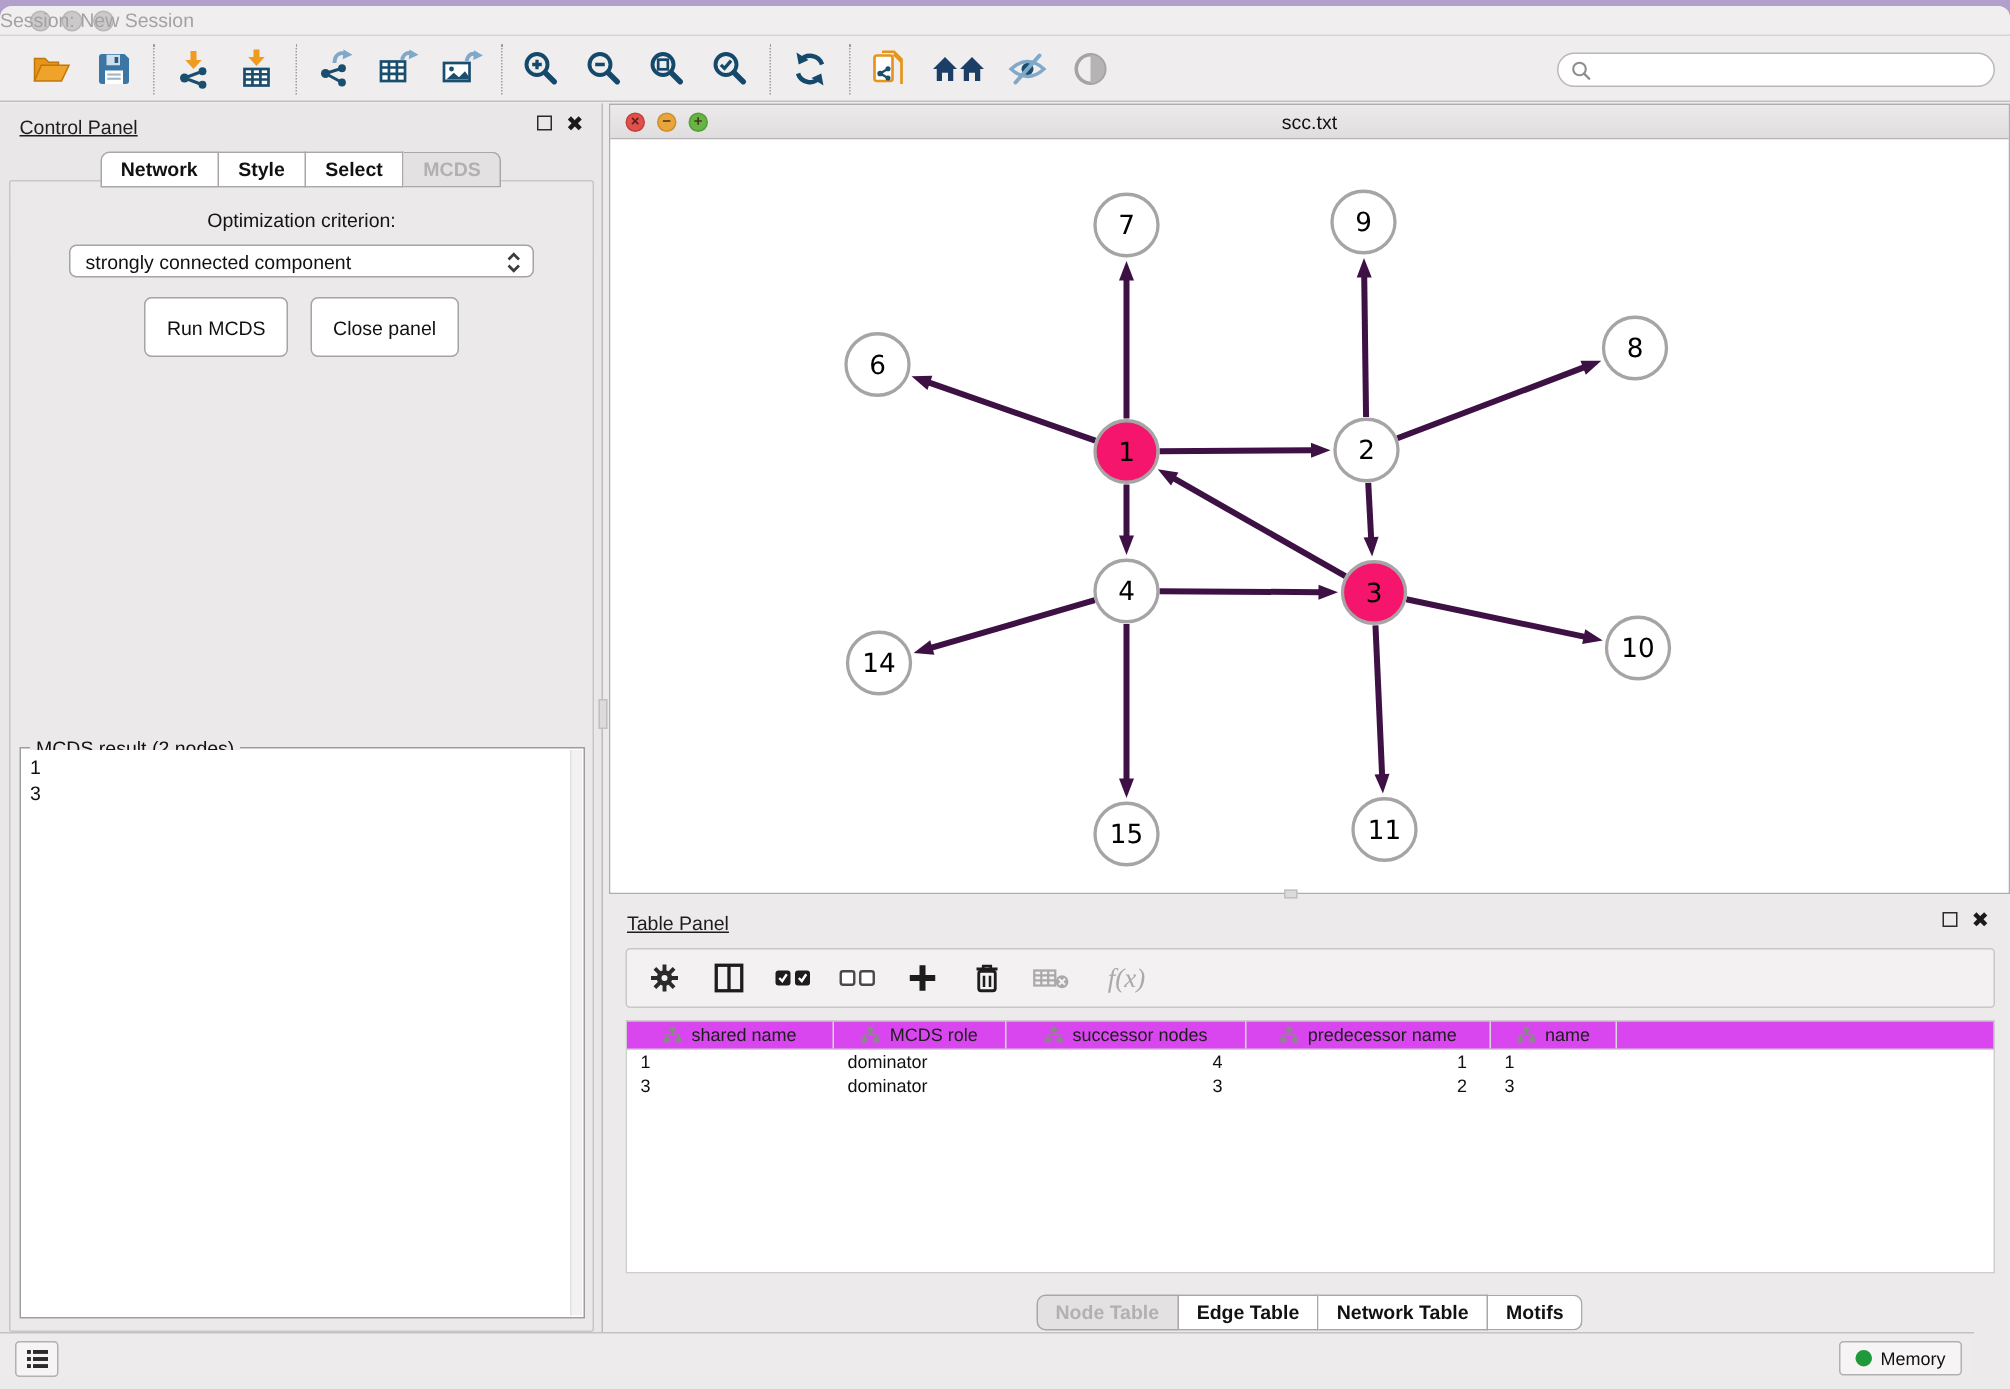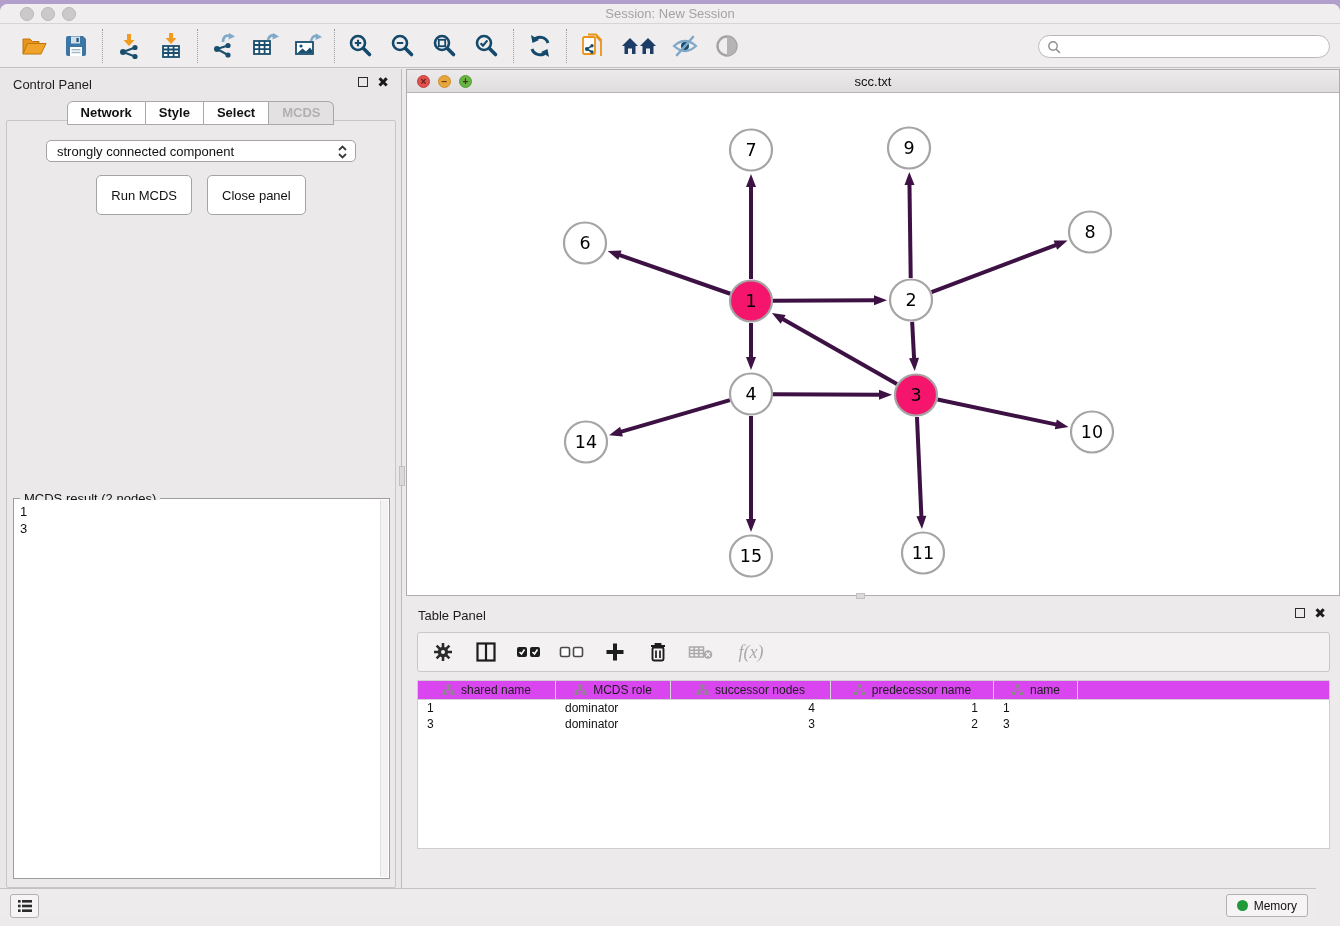--- a/index.html
+++ b/index.html
@@ -3,46 +3,46 @@
 <meta charset="utf-8">
 <style>
   * { margin:0; padding:0; box-sizing:border-box; }
   html,body { width:1340px; height:926px; background:#b39fcb; font-family:"Liberation Sans","DejaVu Sans",sans-serif; overflow:hidden; }
   .window { position:absolute; left:0; top:4px; width:1340px; height:922px; background:#ECEAEA; border-radius:8px 8px 0 0; overflow:hidden; }
 
   
   .titlebar { position:relative; height:20px; background:#F0EEEE; border-bottom:1px solid #D6D4D4; }
   .traffic { position:absolute; top:3px; left:20px; display:flex; gap:7px; }
   .tl { width:14px; height:14px; border-radius:50%; background:#CBC9C9; border:1px solid #B9B7B7; }
-  .win-title { position:absolute; left:0; right:0; top:2px; text-align:center; font-size:13px; color:#A4A2A2; }
+  .win-title { position:absolute; left:0; right:0; top:2px; text-align:left; font-size:13px; color:#A4A2A2; }
 
   
   .toolbar { position:relative; height:44px; background:#EFEDED; border-bottom:1px solid #C2C0C0; display:flex; align-items:center; padding-left:8px; }
   .tgroup { display:flex; align-items:center; gap:12px; padding:0 11px; }
   .tsep { width:1px; height:34px; border-left:1px dotted #9f9d9d; }
   .tbtn { width:30px; height:30px; display:flex; align-items:center; justify-content:center; }
   .tbtn svg { display:block; }
   .searchbox { position:absolute; right:10px; top:11px; width:292px; height:23px; background:#fff; border:1px solid #B9B7B7; border-radius:12px; display:flex; align-items:center; padding-left:8px; }
   .searchbox input { border:none; outline:none; flex:1; font-size:12px; background:transparent; margin-left:5px; font-family:"Liberation Sans",sans-serif; }
 
   
   .control-panel { position:absolute; left:0; top:65px; width:402px; height:827px; background:#E9E7E7; border-right:1px solid #BDBBBB; }
   .panel-head { position:relative; height:30px; }
-  .panel-title { position:absolute; left:13px; top:8px; font-size:13px; color:#1d1d1d; }
+  .panel-title { position:absolute; left:13px; top:8px; font-size:13px; color:#1d1d1d;text-decoration:underline; }
   .panel-icons { position:absolute; right:12px; top:8px; display:flex; gap:9px; align-items:center; }
   .float-ic { width:10px; height:10px; border:1.6px solid #2b2b2b; display:inline-block; }
   .close-ic { font-size:14px; font-weight:bold; color:#1b1b1b; line-height:10px; }
   .cp-tabs { position:relative; z-index:2; display:flex; justify-content:center; margin-top:2px; }
   .tab { border:1px solid #A9A7A7; border-left-width:0; background:#fff; color:#111; font-size:13px; font-weight:bold; padding:3px 13px 4px; cursor:default; }
   .tab:first-child { border-left-width:1px; border-radius:6px 0 0 0; }
   .tab:last-child { border-radius:0 6px 0 0; }
   .tab.selected { background:#E3E1E1; color:#B2B0B0; }
   .cp-body { position:absolute; left:6px; top:51px; width:390px; height:768px; background:#EBE9E9; border:1px solid #C8C6C6; border-radius:2px; }
   .opt-label { margin-top:18px; text-align:center; font-size:13px; color:#141414; }
-  .selectbox { position:relative; margin:19px auto 0; width:310px; height:22px; background:#fff; border:1px solid #A5A3A3; border-radius:5px; display:flex; align-items:center; padding:0 24px 0 10px; font-size:13px; color:#111; }
+  .selectbox { position:relative; margin:9px auto 0; width:310px; height:22px; background:#fff; border:1px solid #A5A3A3; border-radius:5px; display:flex; align-items:center; padding:0 24px 0 10px; font-size:13px; color:#111; }
   .stepper { position:absolute; right:7px; top:3px; }
   .btn-row { display:flex; justify-content:center; gap:15px; margin-top:13px; }
   .pbtn { height:40px; background:#fff; border:1px solid #A5A3A3; border-radius:5px; font-size:13px; color:#111; padding:0 14px; font-family:Liberation Sans, sans-serif; }
   .result-fs { position:absolute; left:6px; top:377px; width:377px; height:381px; border:1px solid #9E9C9C; background:#fff; }
   .result-legend { position:absolute; top:-8px; left:6px; background:#EBE9E9; padding:0 4px; font-size:13px; color:#111; }
   .result-text { position:absolute; inset:1px 9px 1px 1px; background:#fff; font-size:13px; color:#111; padding:3px 5px; line-height:17px; white-space:pre-line; }
   .result-scroll { position:absolute; top:1px; right:1px; bottom:1px; width:8px; background:#F3F1F1; border-left:1px solid #E2E0E0; }
 
   
   .net-panel { position:absolute; left:406px; top:65px; width:934px; height:527px; border:1px solid #AFADAD; background:#fff; }
@@ -263,20 +263,21 @@
         <span class="close-ic">✖</span>
       </span>
     </div>
     <div class="cp-tabs" id="cp-tabs">
         <span class="tab">Network</span>
         <span class="tab">Style</span>
         <span class="tab">Select</span>
         <span class="tab selected">MCDS</span>
       </div>
     <div class="cp-body">
+      <div class="opt-label">Optimization criterion:</div>
       <div class="selectbox">
         <span>strongly connected component</span>
         <span class="stepper">
           <svg width="11" height="16" viewBox="0 0 11 16">
               <path d="M2 6 L5.5 2.5 9 6" stroke="#3c3c3c" stroke-width="1.8" fill="none"></path>
               <path d="M2 10 L5.5 13.5 9 10" stroke="#3c3c3c" stroke-width="1.8" fill="none"></path>
             </svg>
         </span>
       </div>
       <div class="btn-row">
@@ -493,20 +494,26 @@
           </div>
           <div class="trow">
             <div class="td" style="width: 138px; text-align: left; padding: 1px 0px 1px 9px;">3</div>
             <div class="td" style="width: 115px; text-align: left; padding: 1px 0px 1px 9px;">dominator</div>
             <div class="td" style="width: 160px; text-align: right; padding: 1px 16px 1px 0px;">3</div>
             <div class="td" style="width: 163px; text-align: right; padding: 1px 16px 1px 0px;">2</div>
             <div class="td" style="width: 84px; text-align: left; padding: 1px 0px 1px 9px;">3</div>
           </div>
         </div>
     </div>
+    <div class="tp-tabs" id="tp-tabs">
+        <span class="tab selected">Node Table</span>
+        <span class="tab">Edge Table</span>
+        <span class="tab">Network Table</span>
+        <span class="tab">Motifs</span>
+      </div>
   </div>
 
   <div class="statusbar">
     <span class="menu-btn">
       <svg width="16" height="14" viewBox="0 0 16 14">
           <g fill="#2b2b2b">
             <rect x="1" y="1" width="2.6" height="2.6"></rect>
             <rect x="5" y="1" width="10" height="2.6"></rect>
             <rect x="1" y="5.7" width="2.6" height="2.6"></rect>
             <rect x="5" y="5.7" width="10" height="2.6"></rect>

